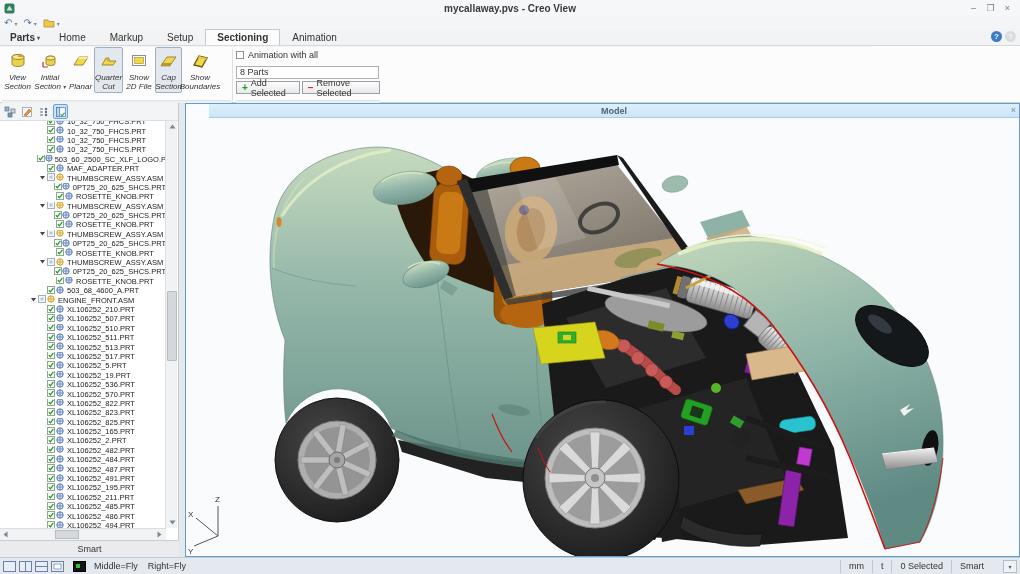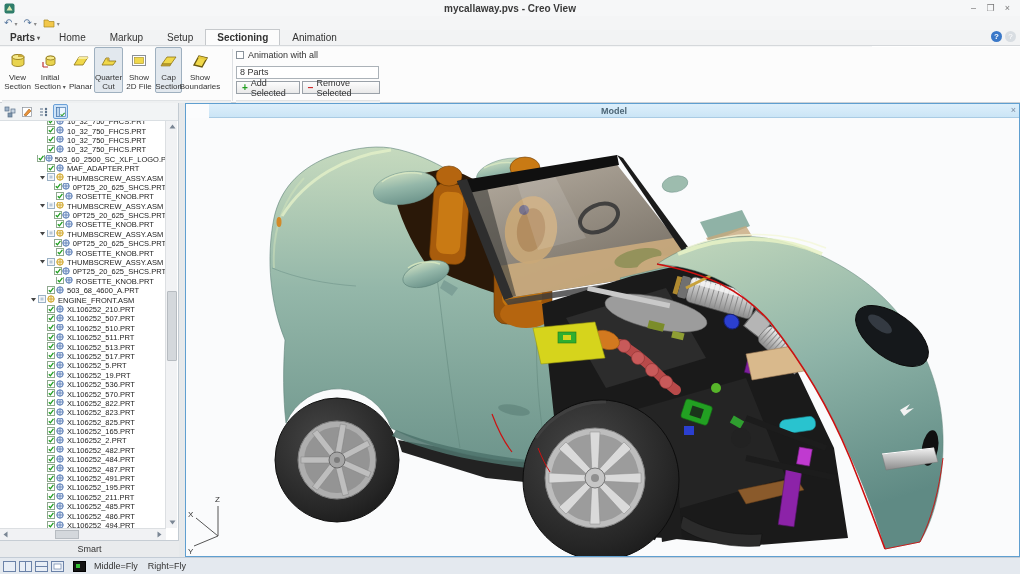--- a/index.html
+++ b/index.html
@@ -163,21 +163,21 @@
         <div class="tab active">Sectioning</div>
         <div class="tab">Animation</div>
       </div>
     <div class="tabrow-right">
       <div class="help-circle">?</div>
       <div class="pale-circle">?</div>
     </div>
   </div>
 
   <div class="ribbon">
-    <div class="rgroup" id="setup-group" style="left:2px; width:229px;">
+    <div class="rgroup" id="setup-group" style="left:2px; width:229px;font-style:italic;">
         <div class="rbtn" style="width: 31px;">
           <span class="ric">
             <svg width="18" height="18" viewBox="0 0 18 18">
               <path d="M3 5 a6 2.5 0 0 1 12 0 v7 a6 2.5 0 0 1 -12 0 Z" fill="#e9d44f" stroke="#8a7214" stroke-width="0.8"></path>
               <ellipse cx="9" cy="5" rx="6" ry="2.5" fill="#f6e98a" stroke="#8a7214" stroke-width="0.8"></ellipse>
               <path d="M9 5 L15 5 A6 2.5 0 0 0 9 2.5 Z" fill="#c9a93a"></path>
             </svg>
           </span>
           <div class="rlb">
             <div>View</div>
@@ -1192,14 +1192,29 @@
         </svg>
       <svg width="13" height="11" viewBox="0 0 13 11" style="margin-left:6px;">
           <rect x="0.5" y="0.5" width="12" height="10" fill="#141414" stroke="#000"></rect>
           <rect x="3" y="3" width="4" height="4" fill="#35c035"></rect>
         </svg>
     </div>
     <div class="sb-hint">
       <span>Middle=Fly</span>
       <span>Right=Fly</span>
     </div>
+    <div class="sb-right">
+      <div class="sb-seg">
+          <span>mm</span>
+        </div>
+      <div class="sb-seg">
+          <span>t</span>
+        </div>
+      <div class="sb-seg">
+          <span>0 Selected</span>
+        </div>
+      <div class="sb-seg" style="width:52px;">
+          <span>Smart</span>
+        </div>
+      <div class="sb-dd">▾</div>
+    </div>
   </div>
 </div>
 
 </body></html>

